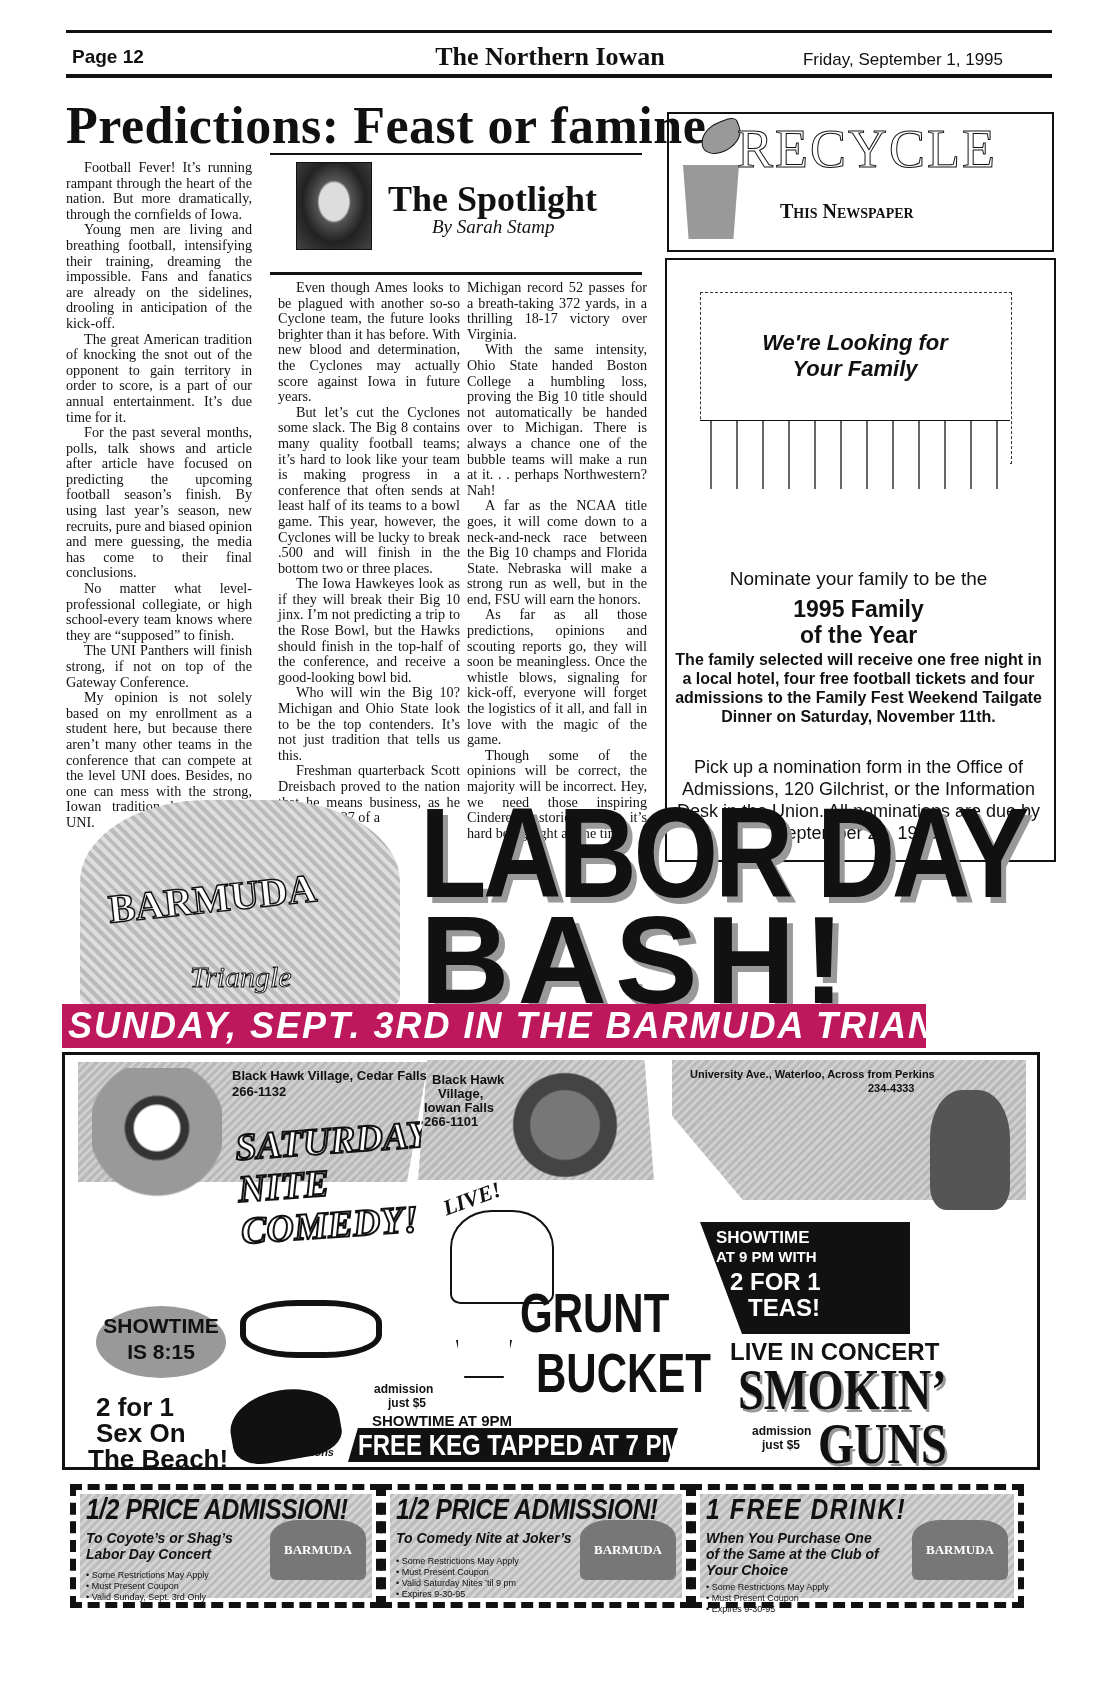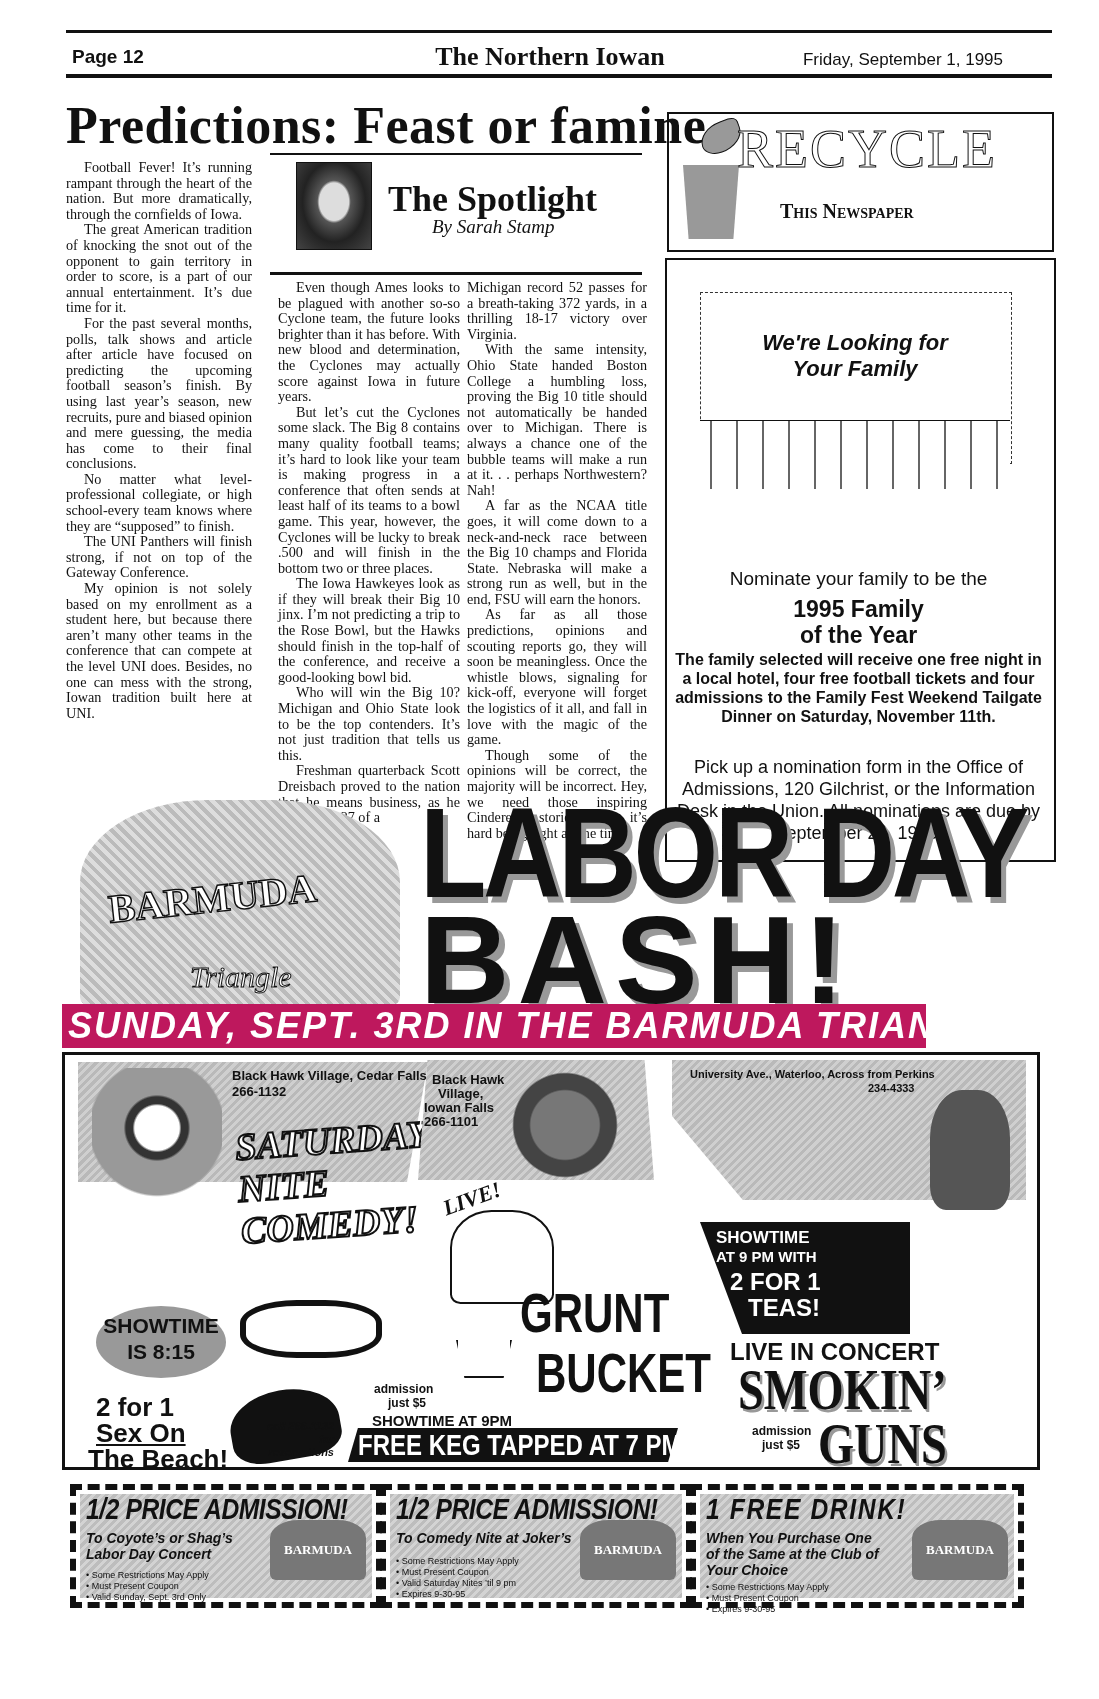--- a/index.html
+++ b/index.html
@@ -43,20 +43,21 @@
 <div class="rule" style="left:66px;top:30px;width:986px;height:3px;"></div>
 <div class="abs mast-l">Page 12</div>
 <div class="abs mast-c">The Northern Iowan</div>
 <div class="abs mast-r">Friday, September 1, 1995</div>
 <div class="rule" style="left:66px;top:74px;width:986px;height:4px;"></div>
 
 <div class="abs headline">Predictions: Feast or famine</div>
 
 <div class="col" style="left:66px;top:160px;width:186px;">
   <p>Football Fever! It’s running rampant through the heart of the nation. But more dramatically, through the cornfields of Iowa.</p>
+  <p>Young men are living and breathing football, intensifying their training, dreaming the impossible. Fans and fanatics are already on the sidelines, drooling in anticipation of the kick-off.</p>
   <p>The great American tradition of knocking the snot out of the opponent to gain territory in order to score, is a part of our annual entertainment. It’s due time for it.</p>
   <p>For the past several months, polls, talk shows and article after article have focused on predicting the upcoming football season’s finish. By using last year’s season, new recruits, pure and biased opinion and mere guessing, the media has come to their final conclusions.</p>
   <p>No matter what level-professional collegiate, or high school-every team knows where they are “supposed” to finish.</p>
   <p>The UNI Panthers will finish strong, if not on top of the Gateway Conference.</p>
   <p>My opinion is not solely based on my enrollment as a student here, but because there aren’t many other teams in the conference that can compete at the level UNI does. Besides, no one can mess with the strong, Iowan tradition built here at UNI.</p>
 </div>
 
 <div class="rule" style="left:270px;top:153px;width:372px;height:2px;"></div>
 <div class="abs spot-photo"></div>
 <div class="abs spot-title">The Spotlight</div>
@@ -108,21 +109,21 @@
 <div class="abs sans-b" style="left:232px;top:1068px;font-size:13px;">Black Hawk Village, Cedar Falls</div>
 <div class="abs sans-b" style="left:232px;top:1084px;font-size:13px;">266-1132</div>
 <div class="abs" style="left:92px;top:1068px;width:130px;height:150px;background:radial-gradient(circle at 50% 40%,#fff 0 20%,#333 22% 28%,#999 30% 60%,transparent 62%);"></div>
 <div class="abs" style="left:238px;top:1120px;width:170px;font:bold italic 38px/42px 'Liberation Serif',serif;color:#fff;-webkit-text-stroke:2px #111;transform:rotate(-4deg);">SATURDAY NITE COMEDY!</div>
 <div class="abs" style="left:96px;top:1306px;width:130px;height:72px;border-radius:50%;background:#999;"></div>
 <div class="abs sans-b" style="left:98px;top:1314px;width:126px;text-align:center;font-size:21px;">SHOWTIME</div>
 <div class="abs sans-b" style="left:98px;top:1340px;width:126px;text-align:center;font-size:21px;">IS 8:15</div>
 <div class="abs" style="left:240px;top:1300px;width:130px;height:46px;border:6px solid #111;border-radius:40%;"></div>
 <div class="abs" style="left:230px;top:1390px;width:110px;height:70px;background:#111;border-radius:50% 50% 30% 30%;transform:rotate(-10deg);"></div>
 <div class="abs sans-b" style="left:96px;top:1394px;font-size:26px;line-height:26px;">2 for 1</div>
-<div class="abs sans-b" style="left:96px;top:1420px;font-size:26px;line-height:26px;text-decoration:underline;">Sex On</div>
+<div class="abs sans-b" style="left:96px;top:1420px;font-size:26px;line-height:26px;">Sex On</div>
 <div class="abs sans-b" style="left:88px;top:1446px;font-size:26px;line-height:26px;">The Beach!</div>
 <div class="abs sans-b" style="left:262px;top:1420px;width:72px;text-align:right;font-style:italic;font-size:11px;line-height:13px;">call 266-1132 for reservations</div>
 
 <div class="panel gray" style="left:418px;top:1060px;width:236px;height:120px;border:none;clip-path:polygon(4% 0,96% 0,100% 100%,0 100%);"></div>
 <div class="abs sans-b" style="left:432px;top:1072px;font-size:13px;">Black Hawk</div>
 <div class="abs sans-b" style="left:438px;top:1086px;font-size:13px;">Village,</div>
 <div class="abs sans-b" style="left:424px;top:1100px;font-size:13px;">Iowan Falls</div>
 <div class="abs sans-b" style="left:424px;top:1114px;font-size:13px;">266-1101</div>
 <div class="abs" style="left:500px;top:1070px;width:130px;height:110px;border-radius:50%;background:radial-gradient(circle,#777 0 40%,#444 42% 60%,transparent 62%);"></div>
 <div class="abs" style="left:442px;top:1186px;font:bold italic 22px 'Liberation Serif',serif;transform:rotate(-20deg);">LIVE!</div>

